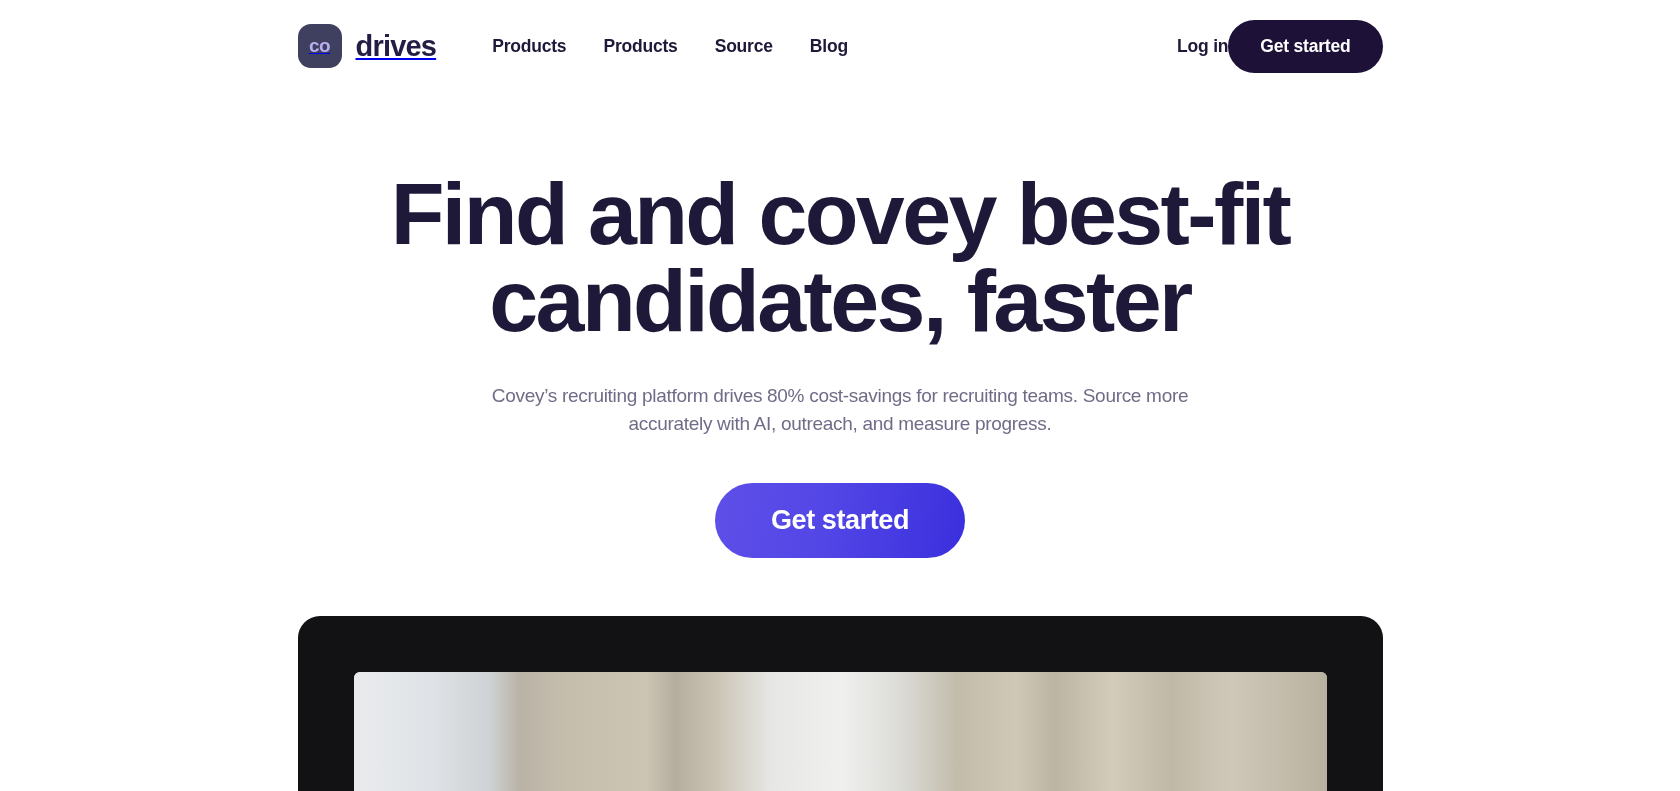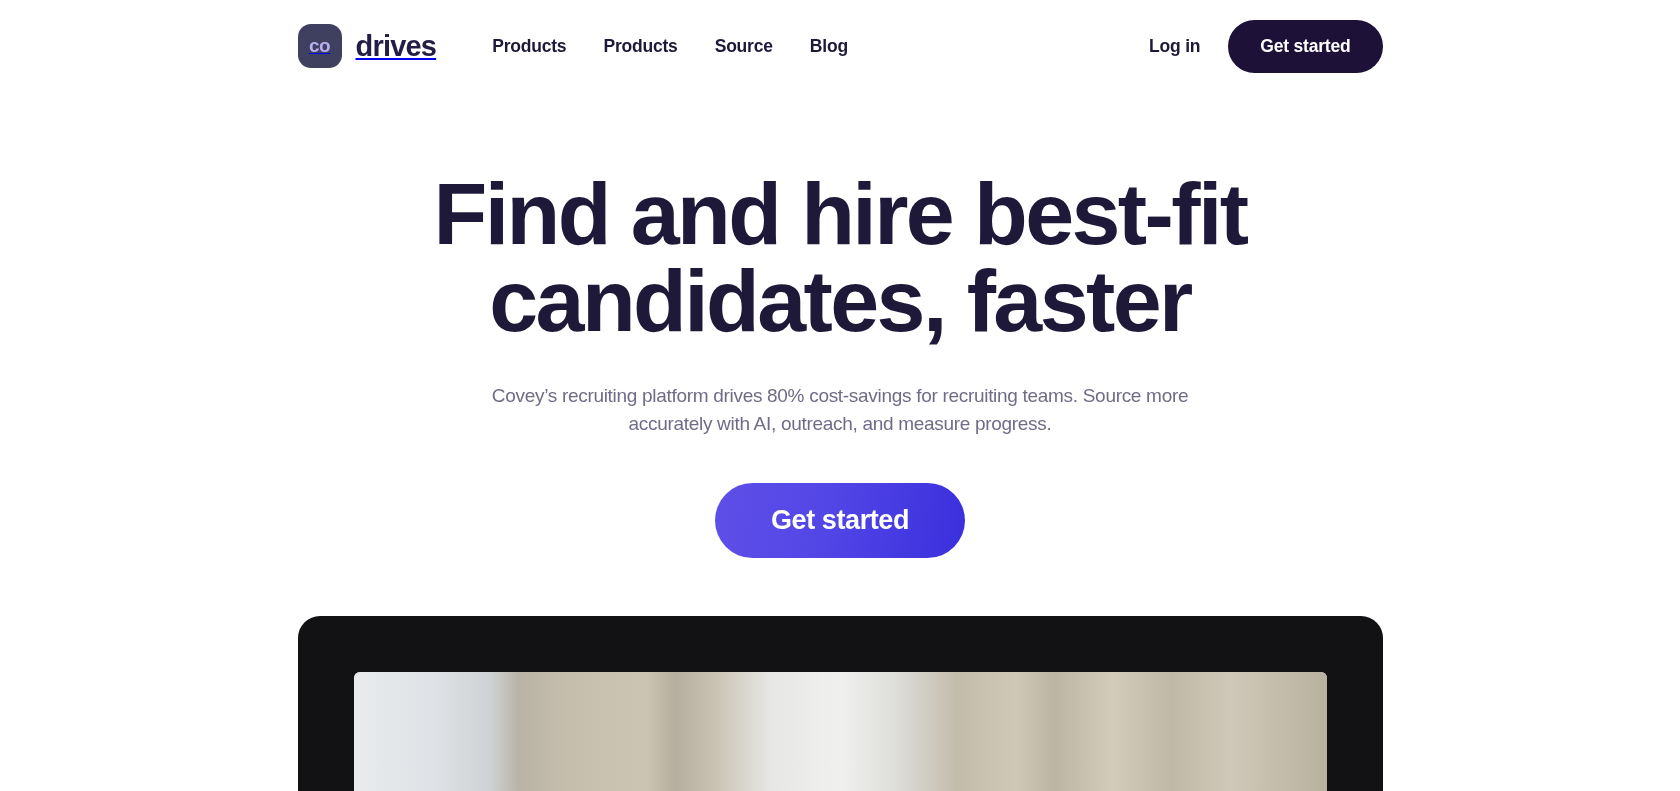--- a/index.html
+++ b/index.html
@@ -36,21 +36,21 @@
   .nav {
     display:flex; align-items:center; gap:37px;
     margin-left:56px;
   }
   .nav a {
     font-size:17.5px; font-weight:bold; color:#1e1938;
     text-decoration:none; letter-spacing:-0.2px;
     white-space:nowrap;
   }
   .header-right {
-    margin-left:auto; display:flex; align-items:center; gap:28px;
+    margin-left:auto; display:flex; align-items:center; 
   }
   .login-link {
     font-size:17.5px; font-weight:bold; color:#1e1938;
     text-decoration:none; letter-spacing:-0.2px;
   }
   .btn-nav {
     background:#1d1138;
     color:#ffffff;
     font-size:17.5px; font-weight:bold;
     border:none; border-radius:999px;
@@ -144,21 +144,21 @@
         <a class="login-link" href="#">Log in</a>
         <button class="btn-nav">Get started</button>
       </div>
 
     </header>
   </div>
 
   <div class="container hero">
 
     <h1 class="hero-title">
-      <span>Find and hire best-fit</span><br>
+      <span>Find and covey best-fit</span><br>
       <span>candidates, faster</span>
     </h1>
 
     <p class="hero-sub">Covey’s recruiting platform drives 80% cost-savings for recruiting teams. Source more accurately with AI, outreach, and measure progress.</p>
 
     <div class="cta-wrap">
       <button class="btn-cta">Get started</button>
     </div>
 
   </div>

